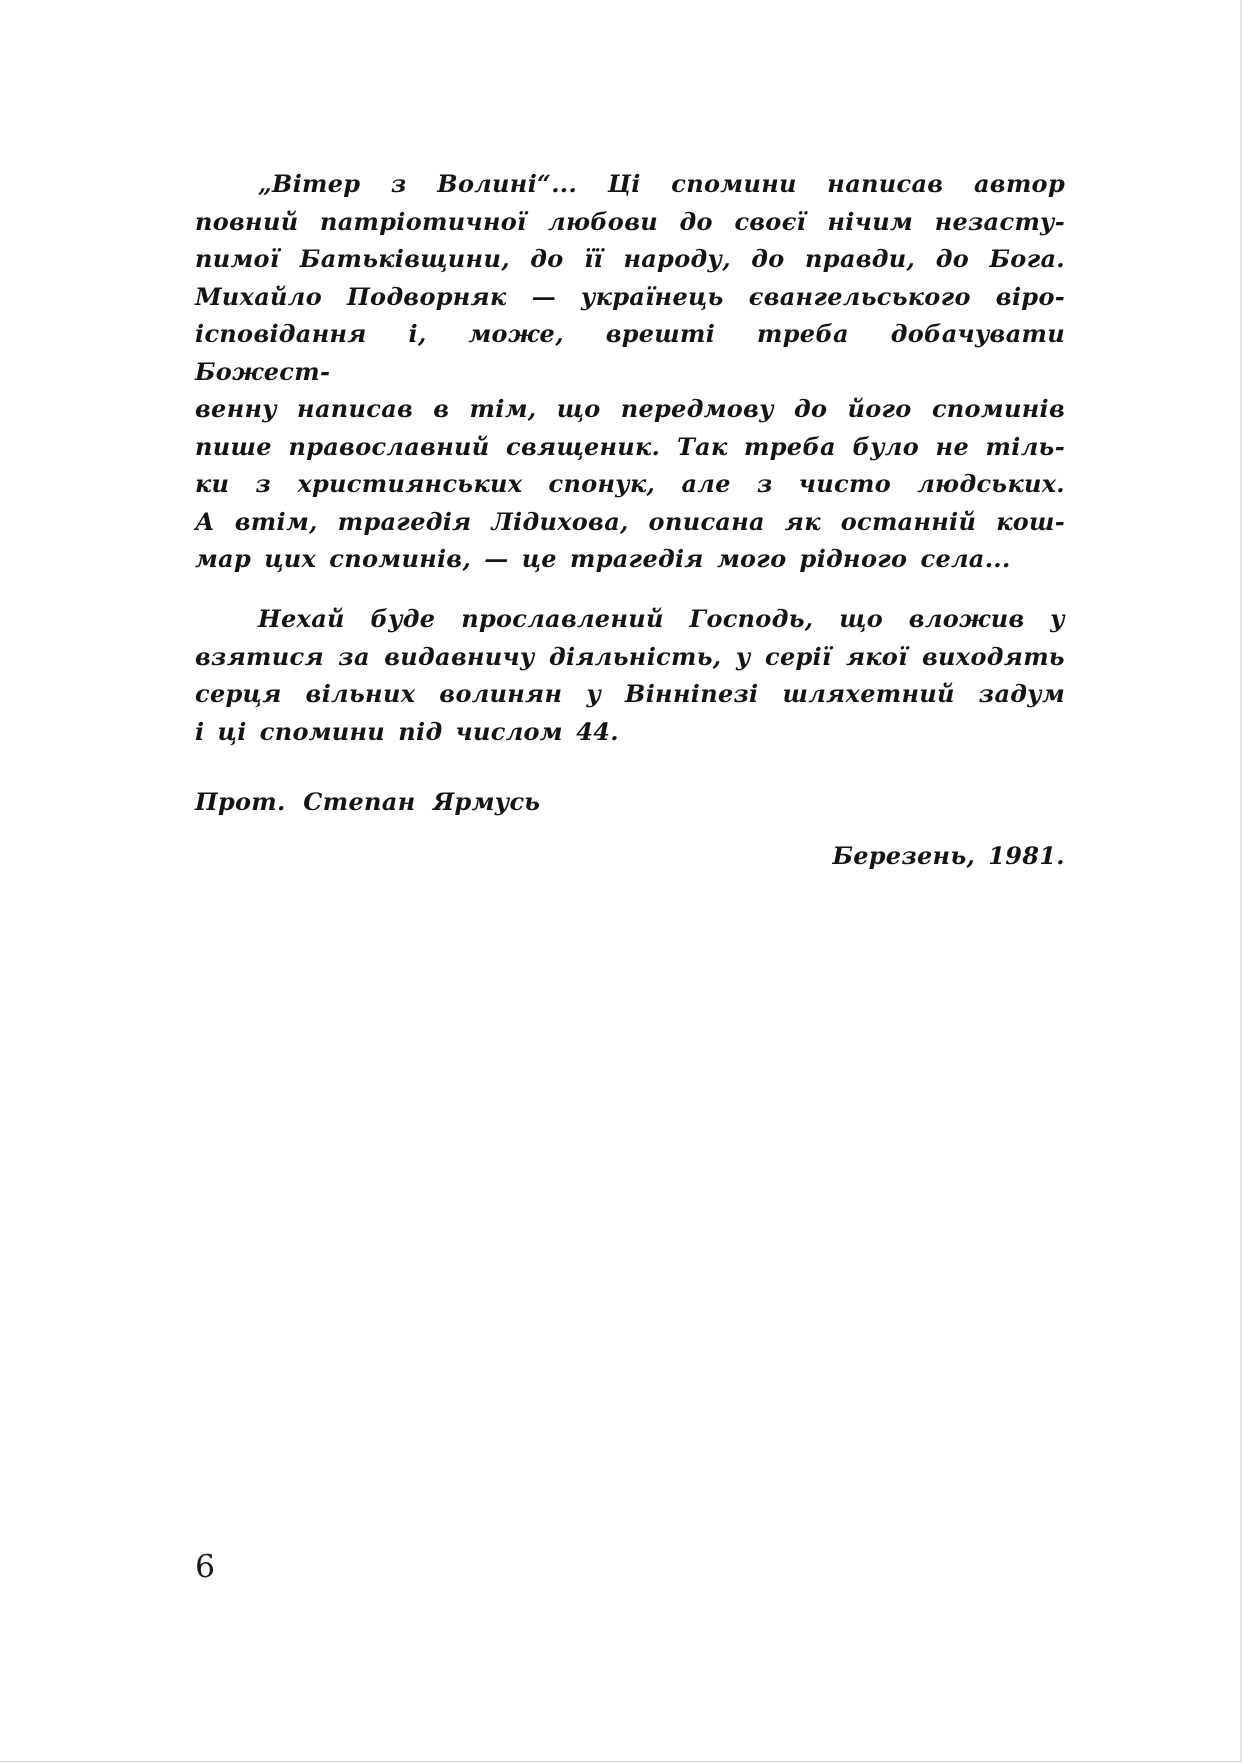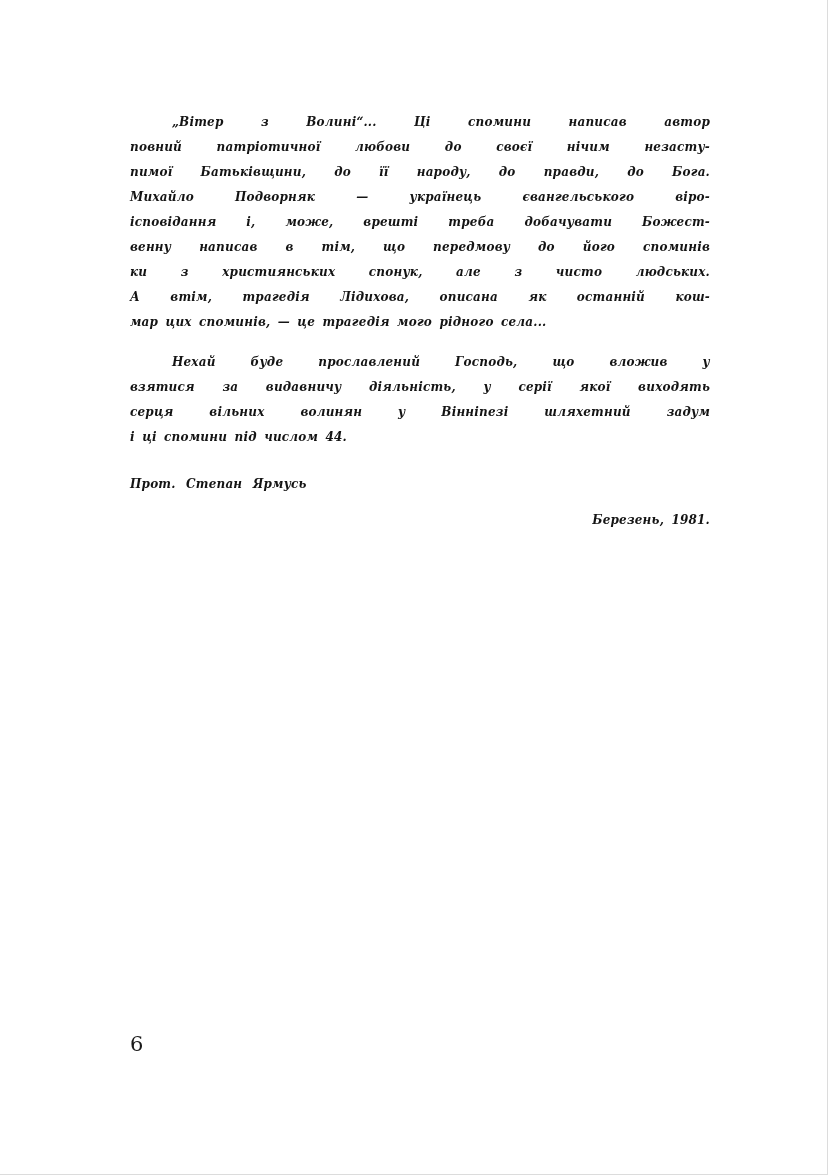--- a/index.html
+++ b/index.html
@@ -19,21 +19,21 @@
     color: #141414;
     overflow: hidden;
   }
   .text-block {
     position: absolute;
     left: 130px;
     top: 110px;
     width: 580px;
     font-weight: 700;
     font-style: italic;
-    font-size: 12px;
+    font-size: 16px;
     line-height: 25px;
     letter-spacing: 0.2px;
     word-spacing: 3px;
   }
   .para {
     margin: 0 0 15px 0;
   }
   .line {
     text-align: justify;
     text-align-last: justify;
@@ -75,20 +75,21 @@
   <div class="text-block">
 
     <div>
         <div class="para">
           <div class="line first-indent">„Вітер з Волині“...  Ці спомини написав автор</div>
           <div class="line">повний патріотичної любови до своєї нічим незасту-</div>
           <div class="line">пимої Батьківщини, до її народу, до правди, до Бога.</div>
           <div class="line">Михайло Подворняк — українець євангельського віро-</div>
           <div class="line">ісповідання і, може, врешті треба добачувати Божест-</div>
           <div class="line">венну написав в тім, що передмову до його споминів</div>
+          <div class="line">пише православний священик. Так треба було не тіль-</div>
           <div class="line">ки з християнських спонук, але з чисто людських.</div>
           <div class="line">А втім, трагедія Лідихова, описана як останній кош-</div>
           <div class="line last">мар цих споминів, — це трагедія мого рідного села...</div>
         </div>
         <div class="para">
           <div class="line first-indent">Нехай буде прославлений Господь, що вложив у</div>
           <div class="line">взятися за видавничу діяльність, у серії якої виходять</div>
           <div class="line">серця вільних волинян у Вінніпезі шляхетний задум</div>
           <div class="line last">і ці спомини під числом 44.</div>
         </div>

